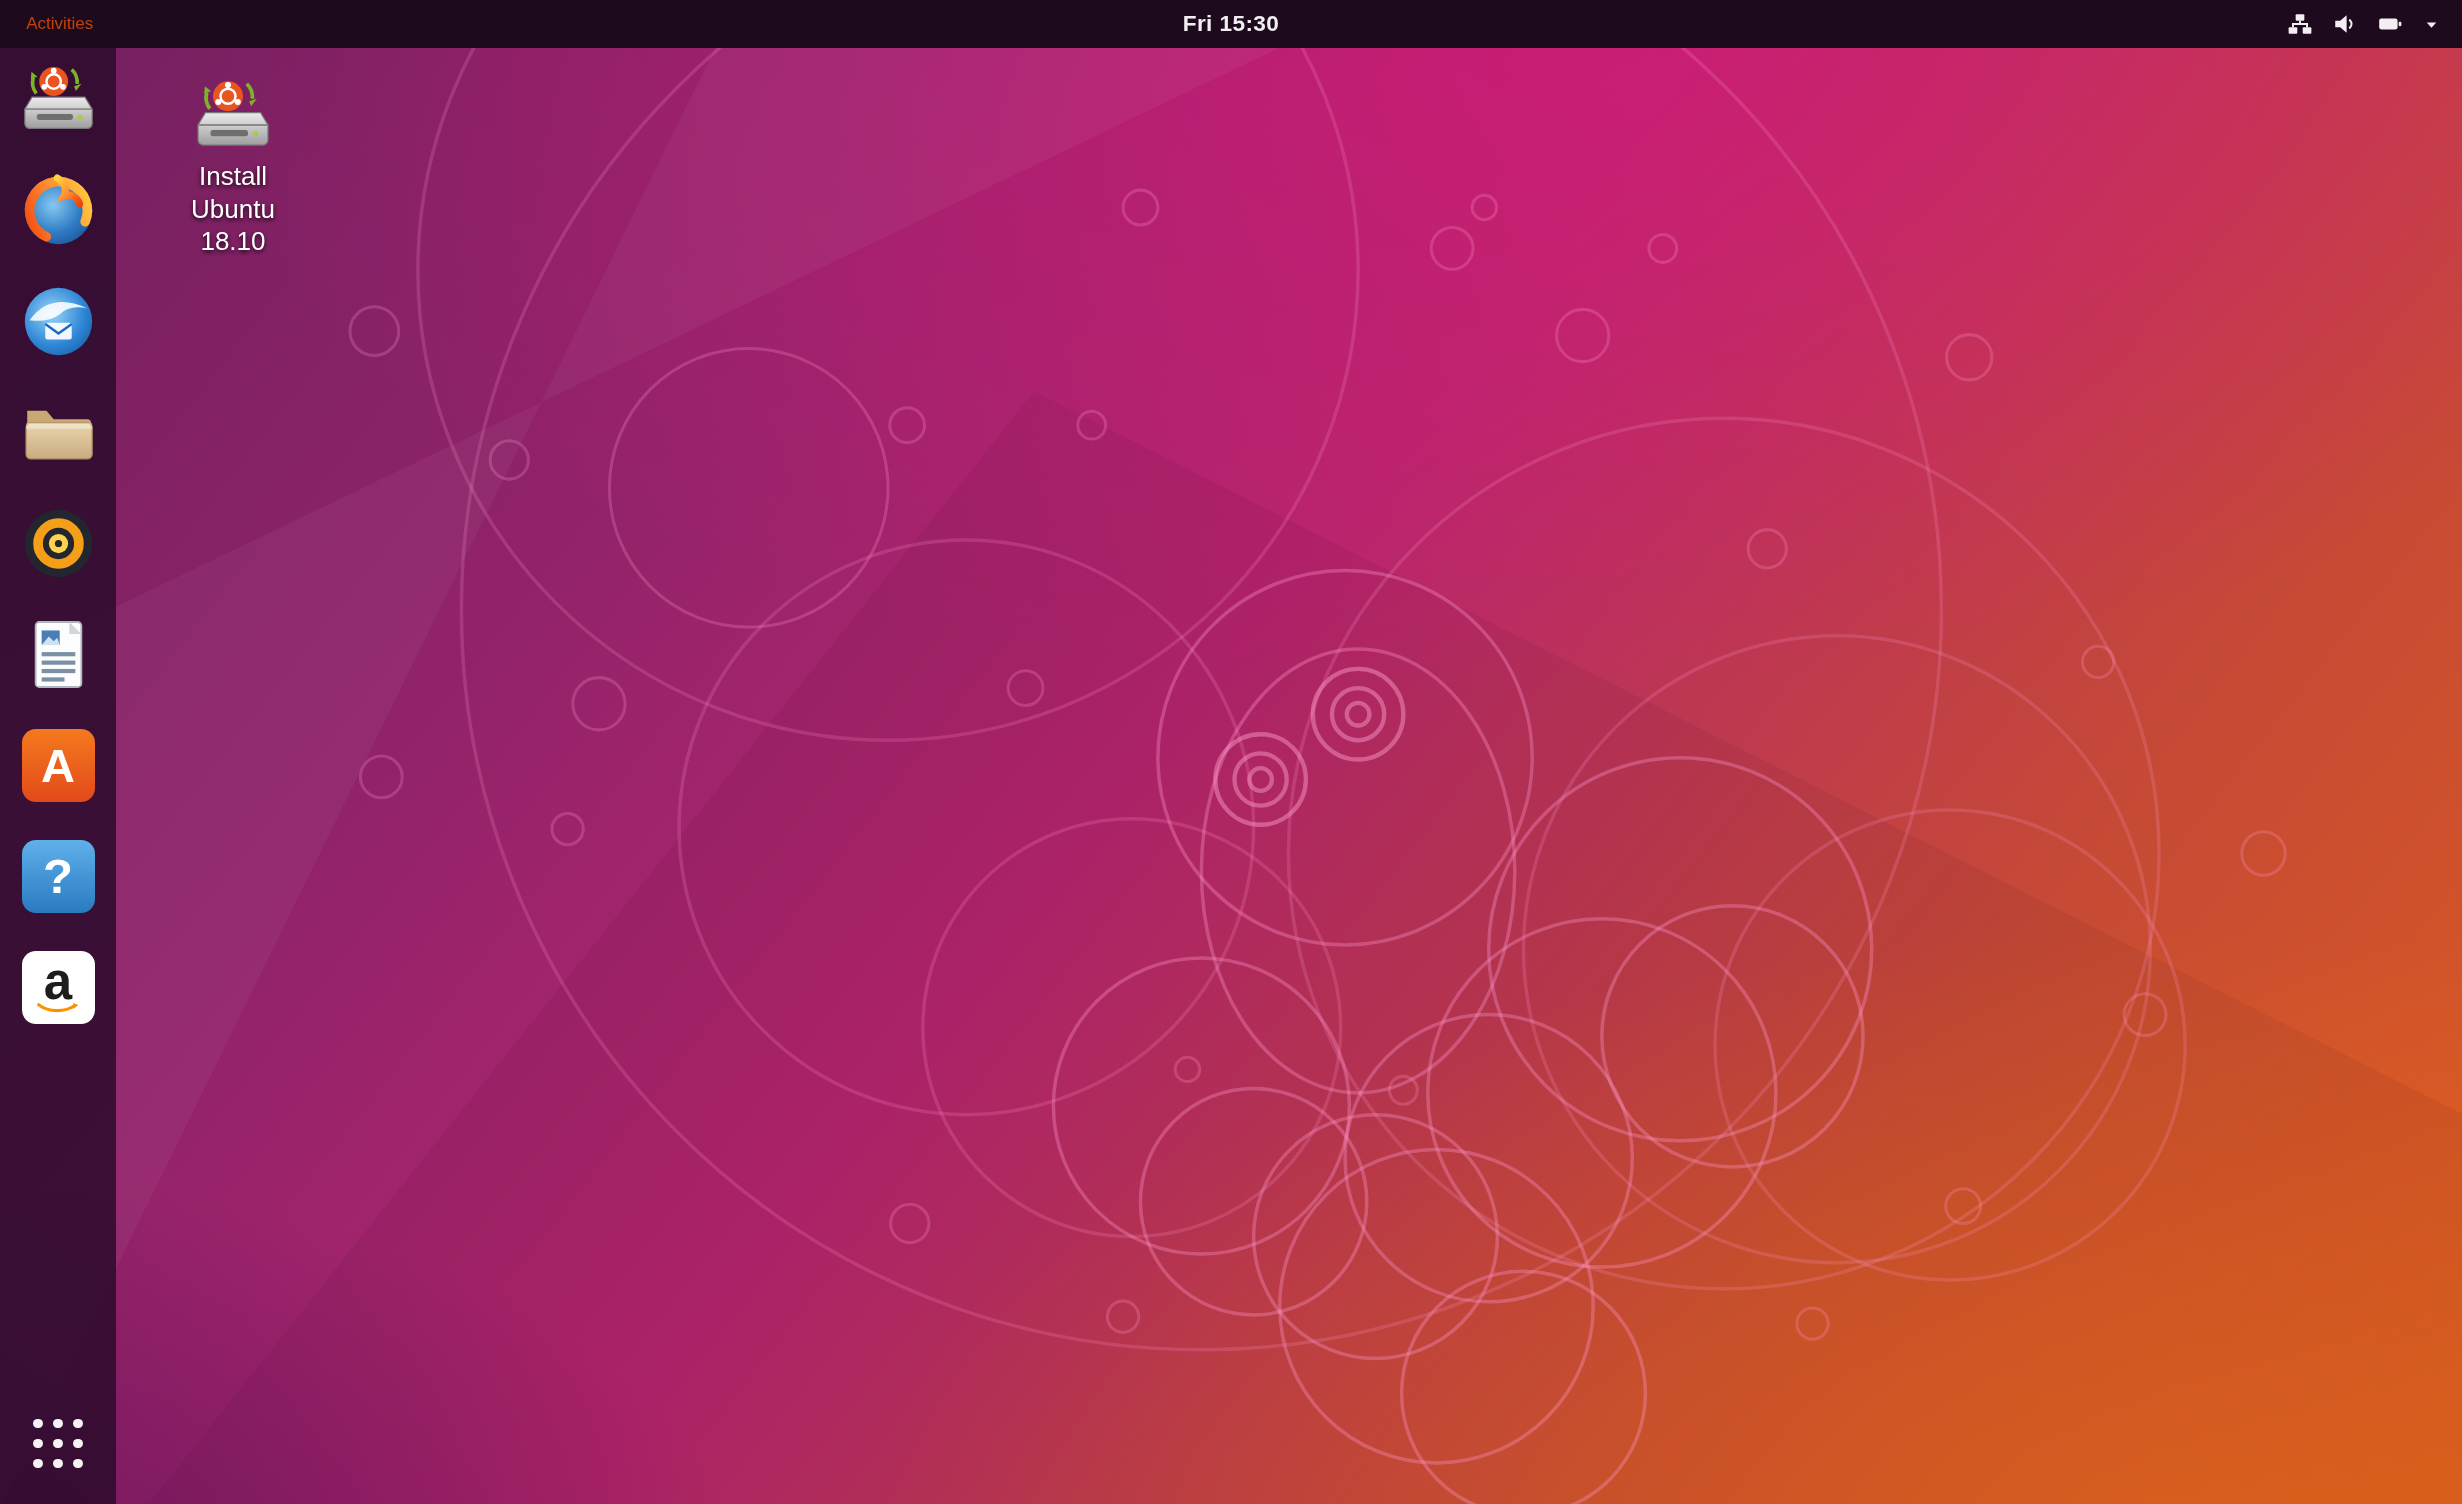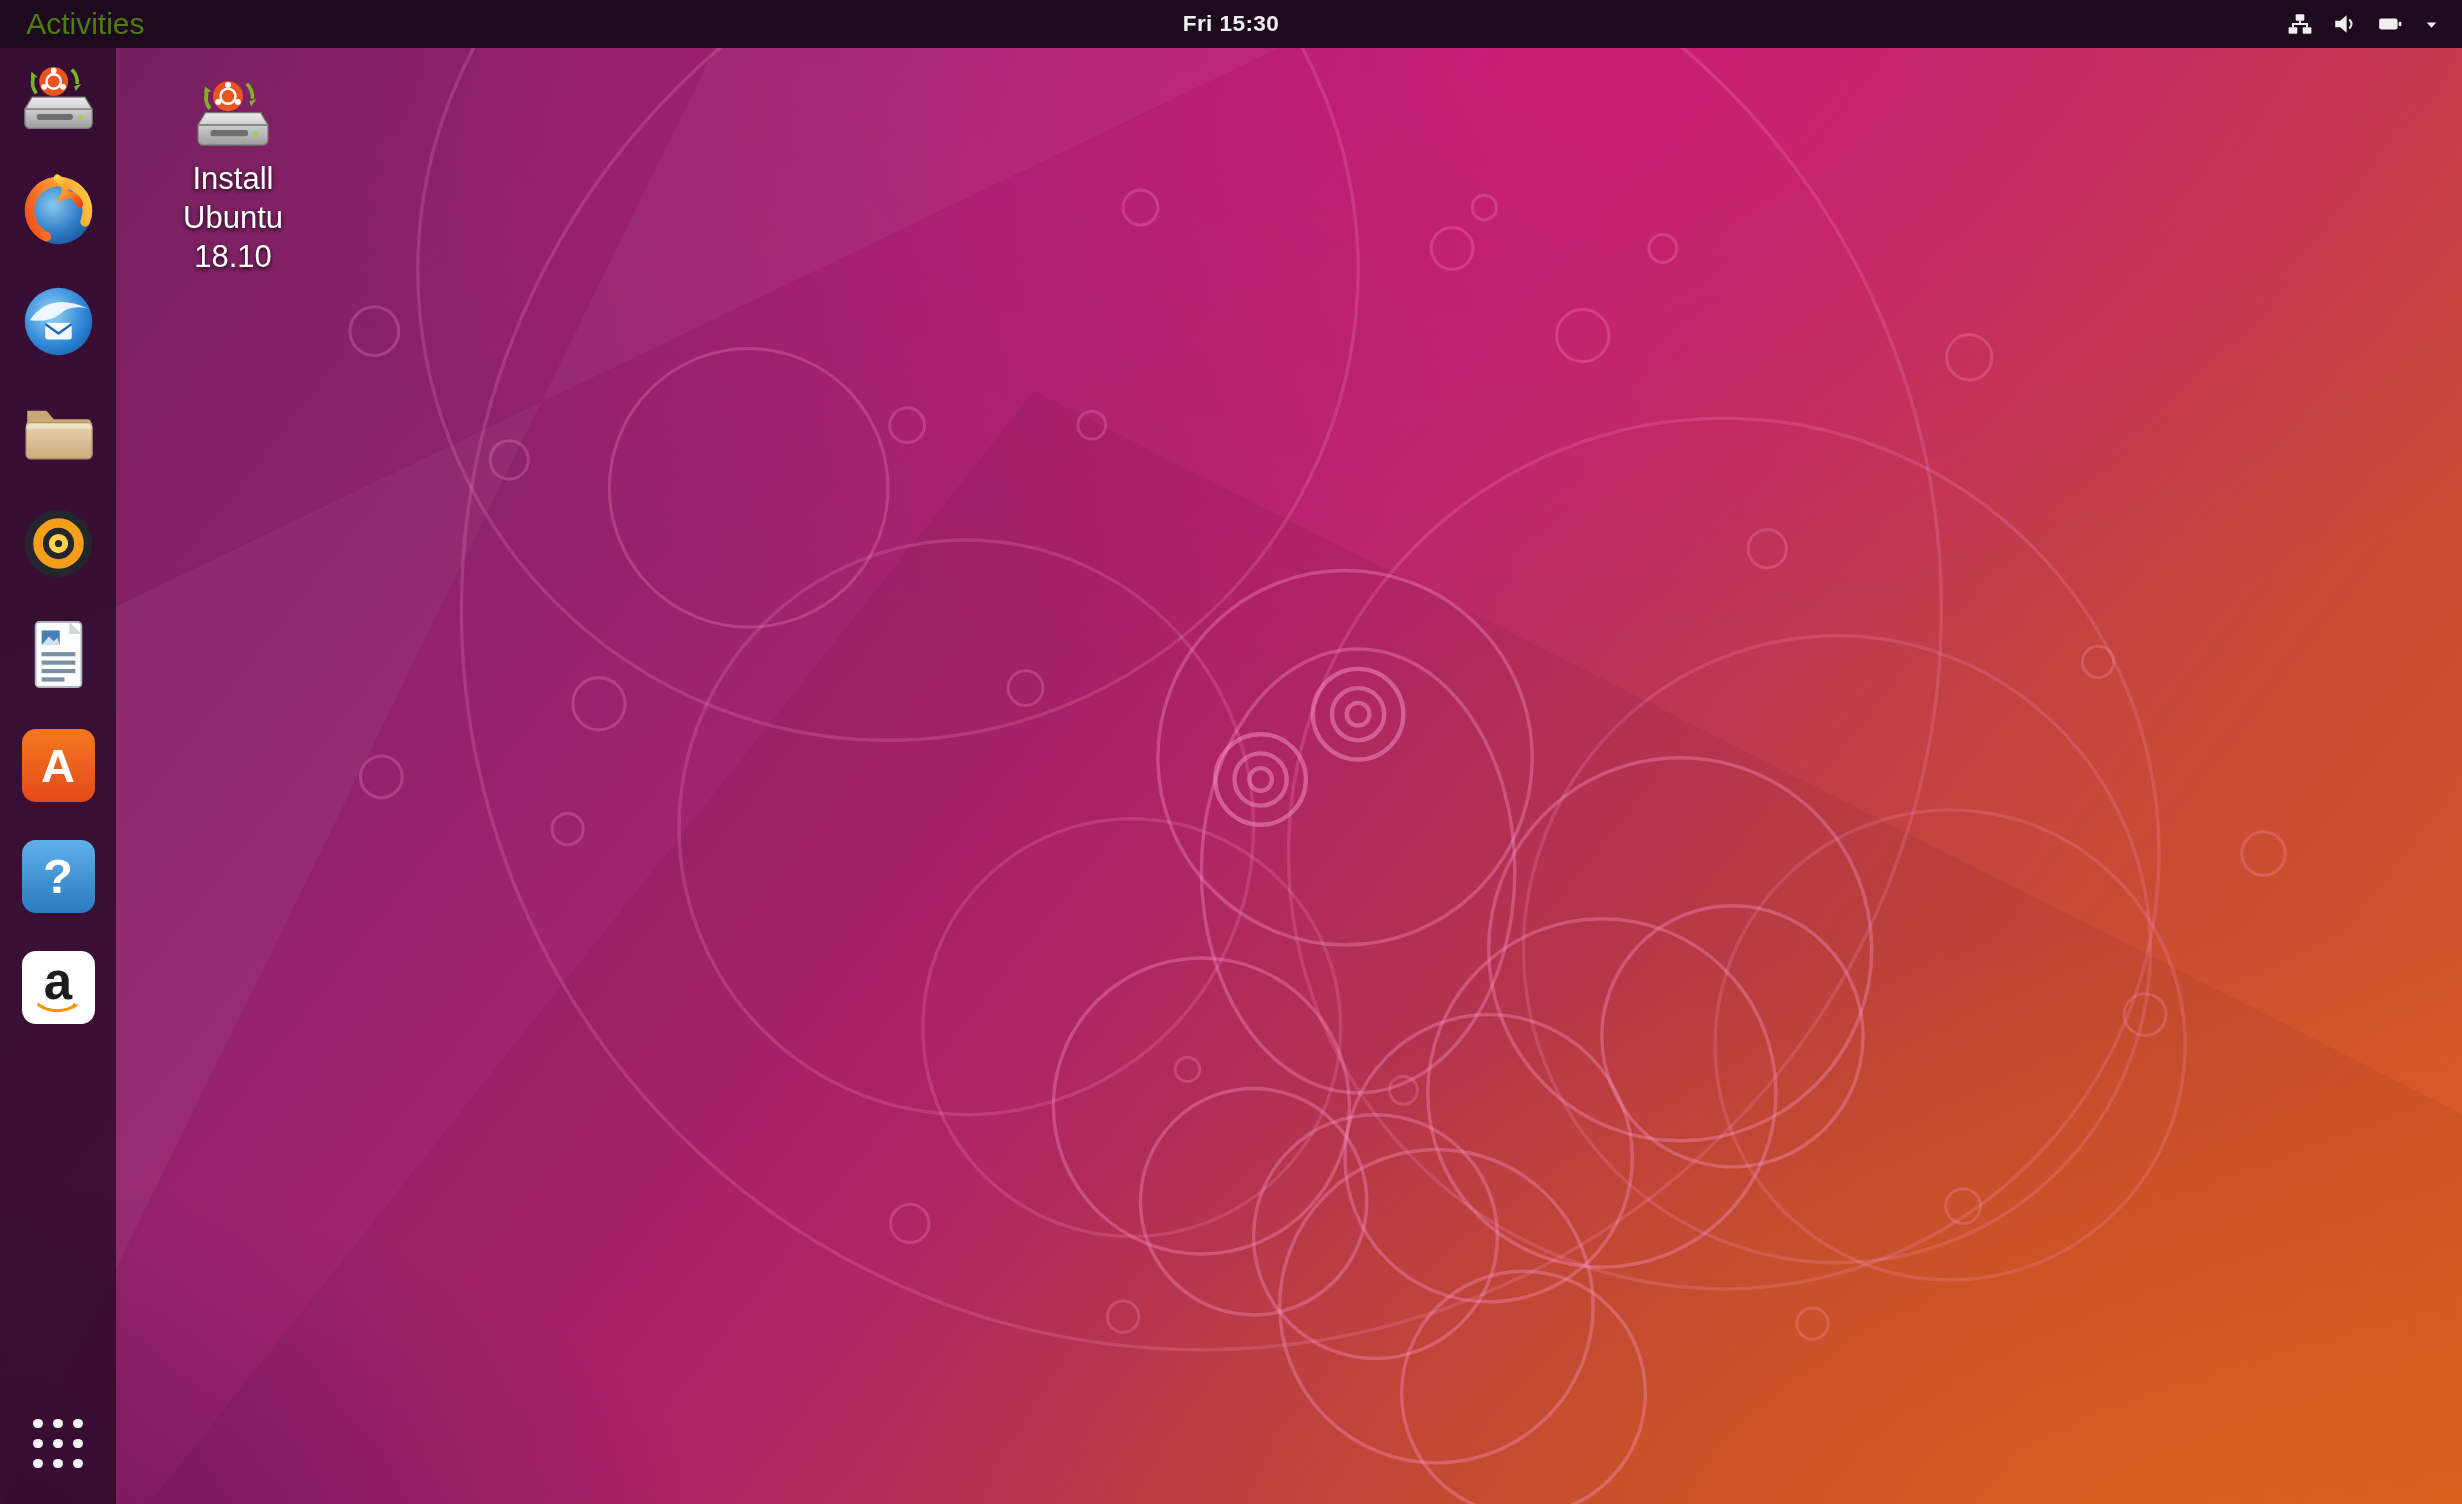--- a/index.html
+++ b/index.html
@@ -24,21 +24,21 @@
   .cuttlefish{position:absolute;inset:0;width:100%;height:100%;pointer-events:none;}
 
   
   .top-bar{
     position:absolute;left:0;top:0;width:100%;height:48px;
     background:var(--topbar-bg,#1d0b1d);
     display:flex;align-items:center;color:#f2eef2;z-index:30;
   }
   .activities{
     margin-left:14px;padding:0 12.2px;height:100%;display:flex;align-items:center;
-    font-size:30px;color:#4d7c0f;background:none;border:none;cursor:pointer;
+    font-size:17px;color:#c2410c;background:none;border:none;cursor:pointer;
     font-family:"Liberation Sans", sans-serif;
   }
   .clock{
     position:absolute;left:50%;top:0;transform:translateX(-50%);
     height:48px;display:flex;align-items:center;font-size:22.6px;font-weight:700;
     letter-spacing:0.4px;cursor:pointer;
   }
   .tray{
     position:absolute;right:12.2px;top:0;height:48px;display:flex;align-items:center;
     gap:19px;padding:0 8.7px;cursor:pointer;
@@ -75,21 +75,21 @@
   .dots{display:grid;grid-template-columns:repeat(3,9.6px);grid-template-rows:repeat(3,9.6px);gap:10.4px;}
   .dots i{width:9.6px;height:9.6px;border-radius:50%;background:rgba(255,255,255,0.95);}
 
   
   .desktop-icon{
     position:absolute;left:164px;top:75px;width:138px;
     display:flex;flex-direction:column;align-items:center;cursor:pointer;z-index:10;
   }
   .desktop-icon .icon-box{width:80px;height:80px;}
   .desktop-icon-label{
-    margin-top:5.2px;color:#fff;font-size:31px;line-height:1.25;text-align:center;
+    margin-top:5.2px;color:#fff;font-size:26px;line-height:1.25;text-align:center;
     text-shadow:0 1.7px 4.4px rgba(0,0,0,0.85);
   }
 </style>
 </head>
 <body>
 
 <div class="screen">
 
   <div class="desktop">
     <div class="facet facet-a"></div>

